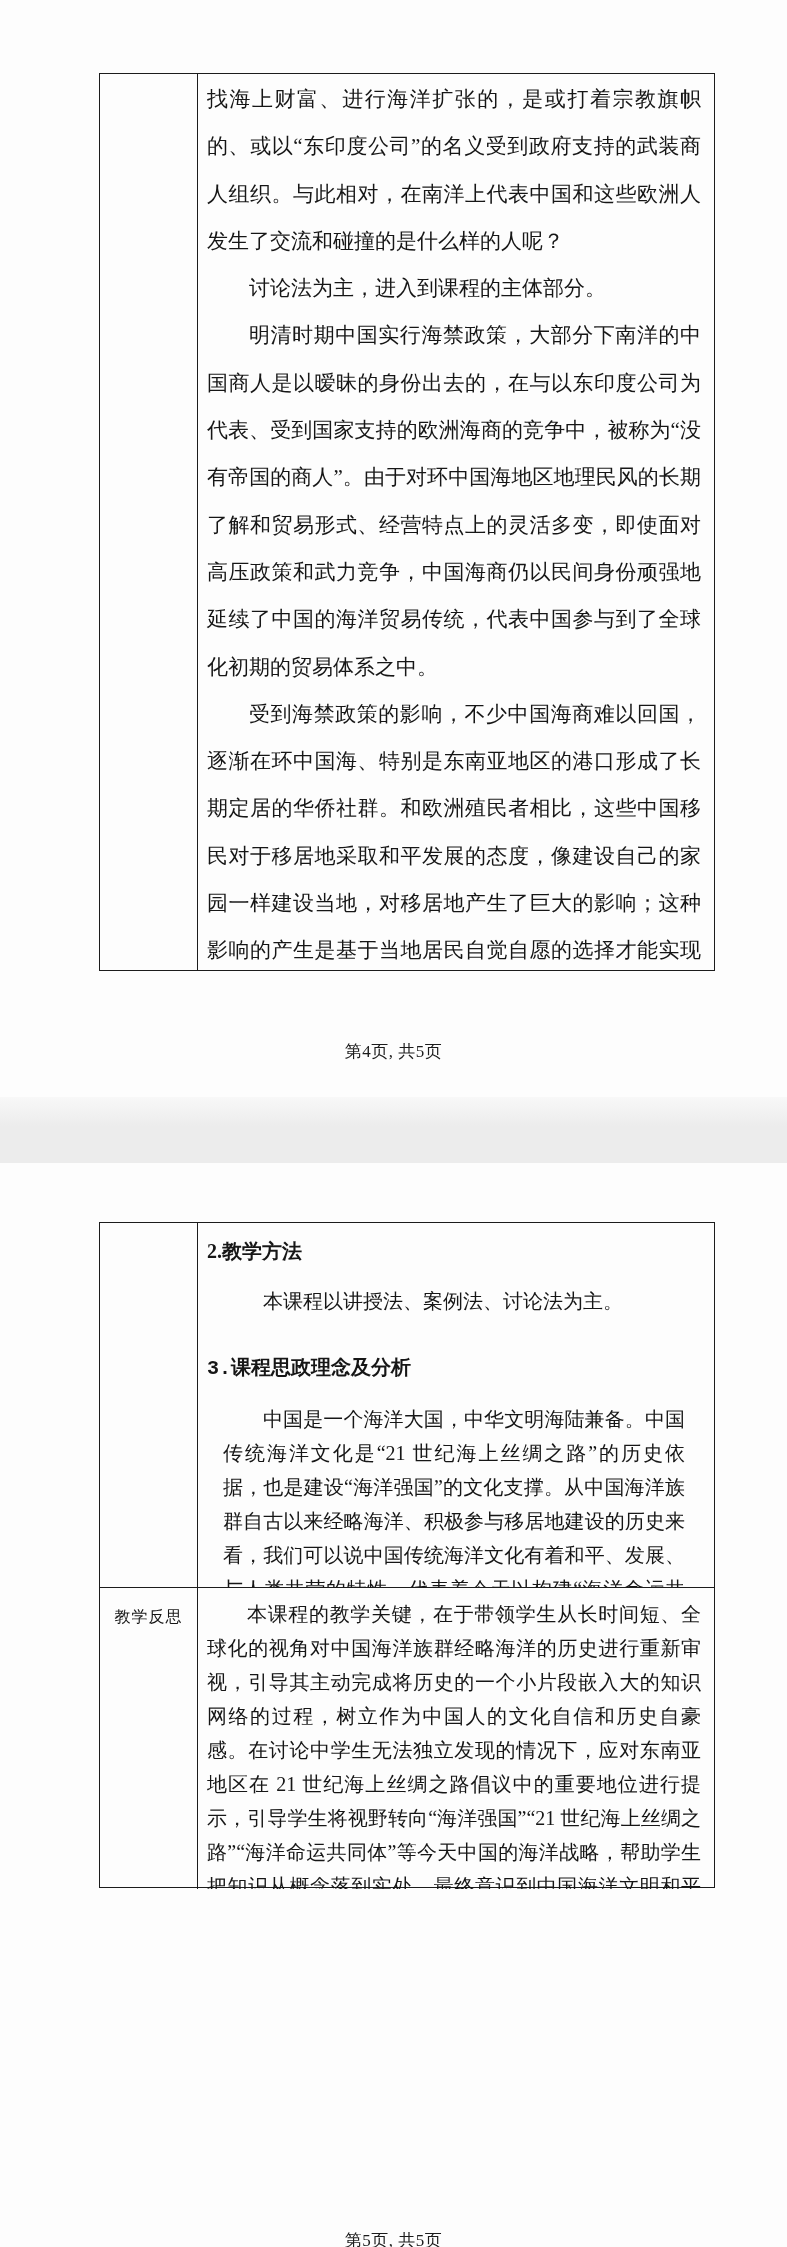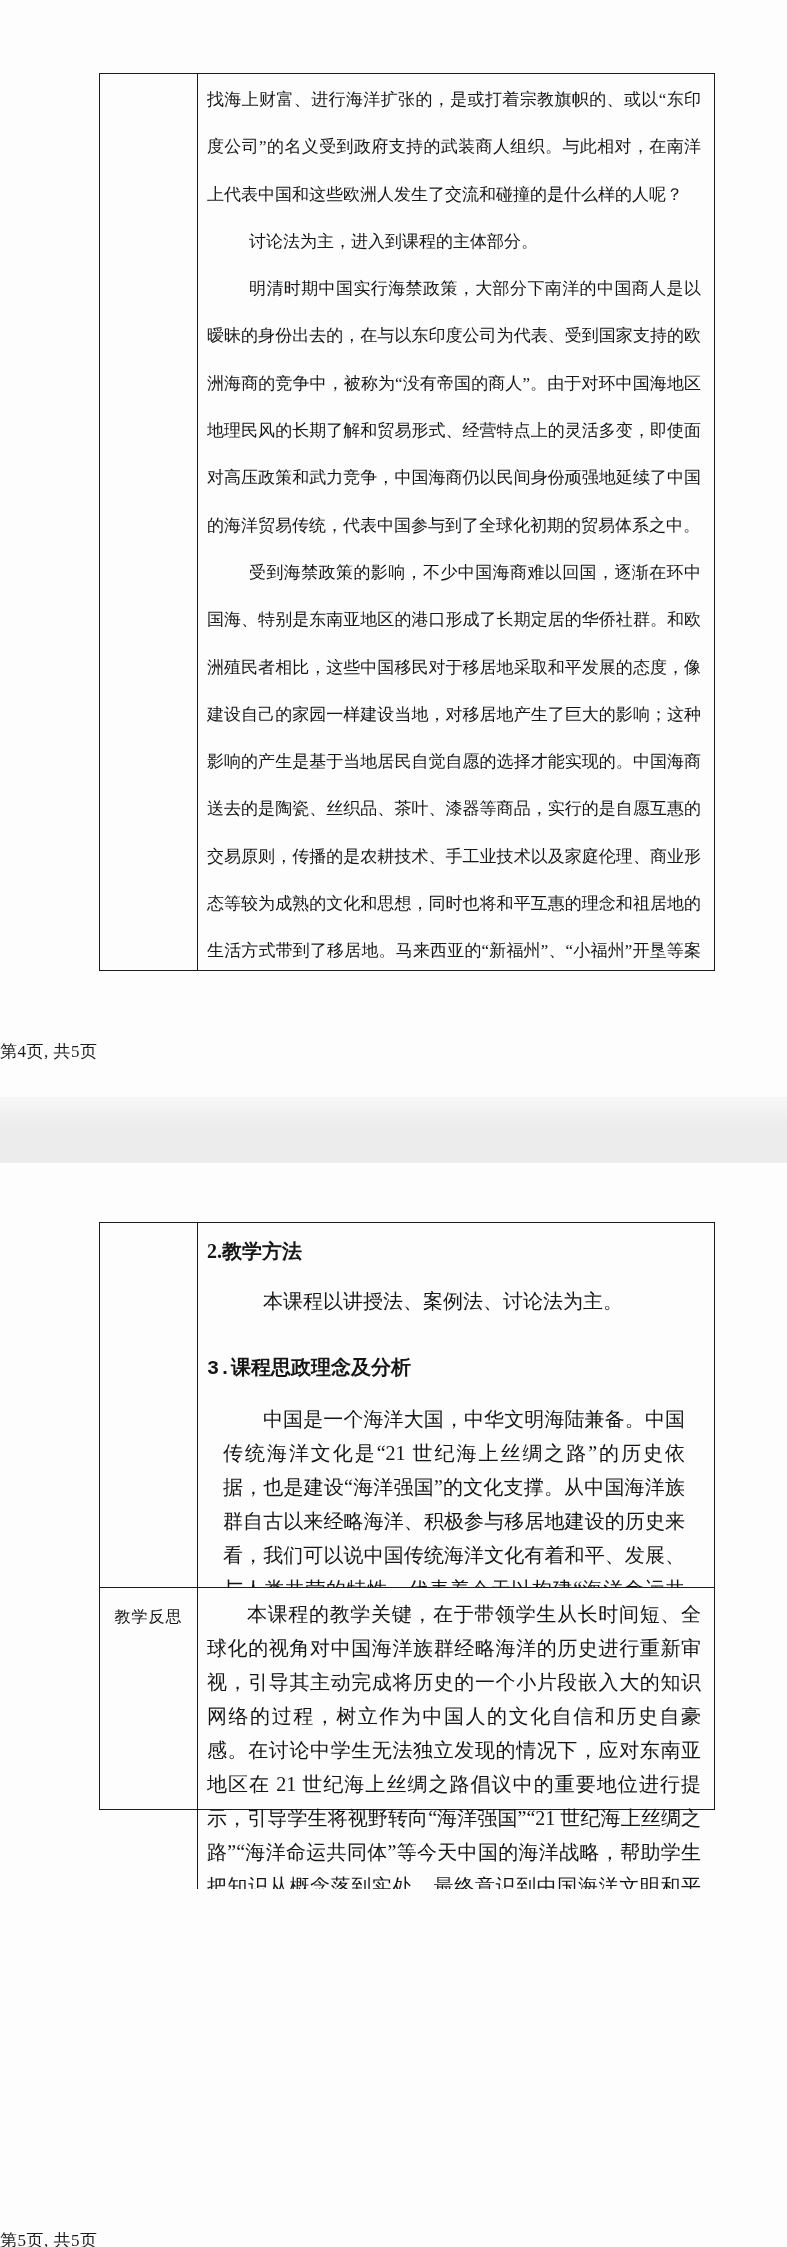--- a/index.html
+++ b/index.html
@@ -33,21 +33,21 @@
   
   .doc-table {
     position: absolute;
     left: 99px;
     width: 616px;
     border: 1px solid #1c1c1c;
     display: flex;
     flex-direction: column;
   }
   #table-page4 { top: 73px; height: 898px; }
-  #table-page5 { top: 59px; height: 588px; }
+  #table-page5 { top: 59px; height: 666px; }
 
   .t-row { display: flex; width: 100%; flex: none; overflow: hidden; }
   .t-row.bordered { border-bottom: 1px solid #1c1c1c; }
   #table-page4 .t-row { height: 100%; }
   #row-methods { height: 365px; }
   #row-reflection { height: 301px; }
 
   .cell-header {
     width: 98px;
     flex: none;
@@ -61,21 +61,21 @@
   .cell-content {
     flex: 1;
     overflow: hidden;
     text-align: justify;
     text-justify: inter-character;
   }
 
   
   .content-p4 {
     padding: 2px 13px 0 9px;
-    font-size: 17px;
+    font-size: 21px;
     line-height: 47.3px;
   }
   .content-p4 p { margin: 0; text-indent: 42px; }
   .content-p4 p.no-indent { text-indent: 0; }
 
   
   .content-p5 {
     padding: 11px 13px 0 9px;
     font-size: 20px;
     line-height: 34px;
@@ -93,21 +93,21 @@
     font-size: 20px;
     line-height: 34px;
   }
   .content-reflect p { margin: 0; text-indent: 40px; }
 
   
   .page-footer {
     position: absolute;
     left: 0;
     right: 0;
-    text-align: left;
+    text-align: center;
     font-size: 17px;
     color: #1b1b1b;
     letter-spacing: 0.5px;
   }
   #page-4 .page-footer { top: 1040px; }
   #page-5 .page-footer { top: 1044px; margin-top: 22px; }
 </style>
 </head>
 <body>
 

